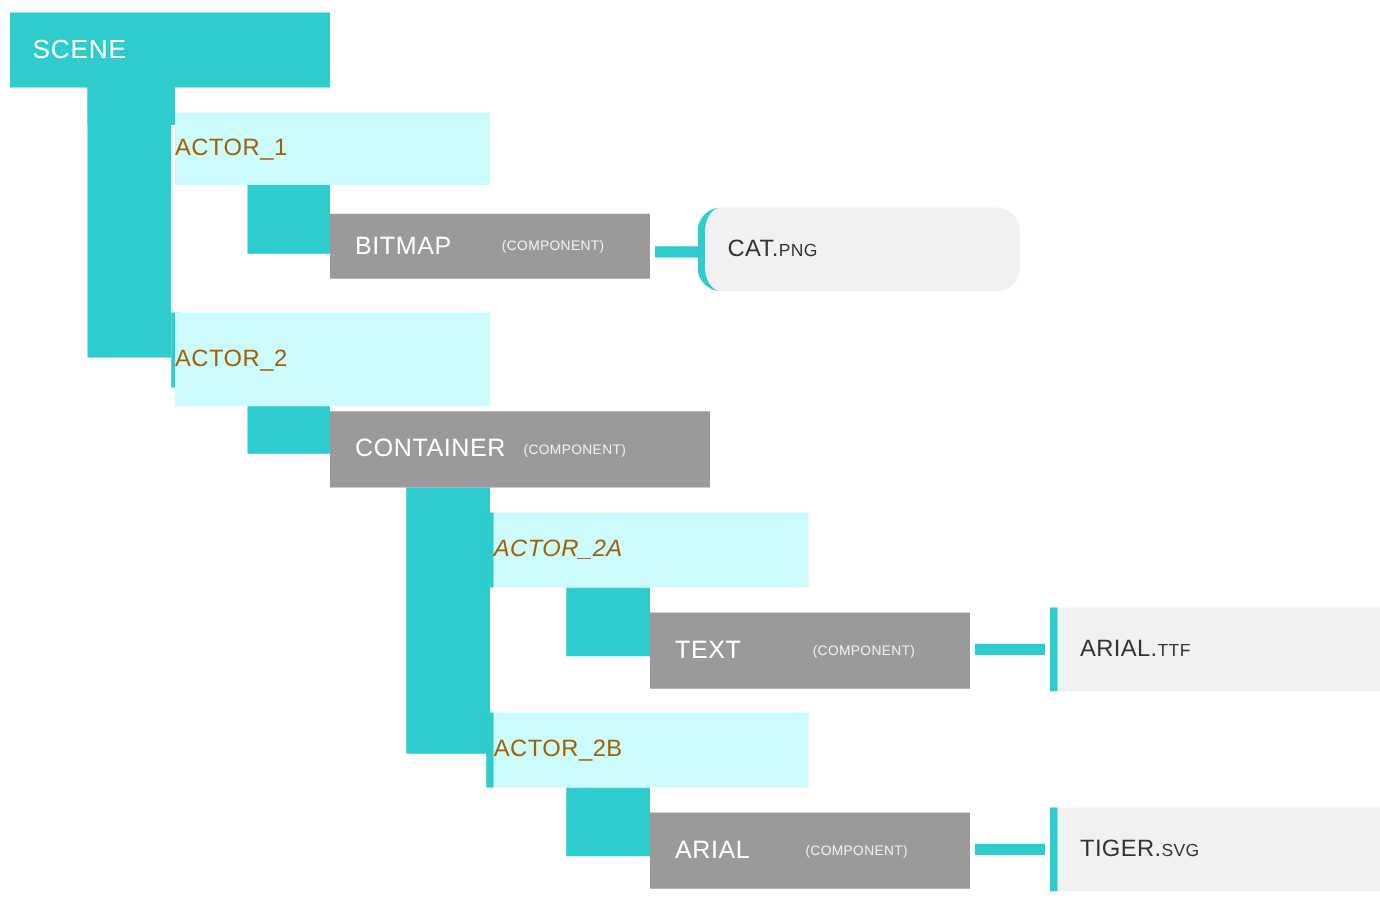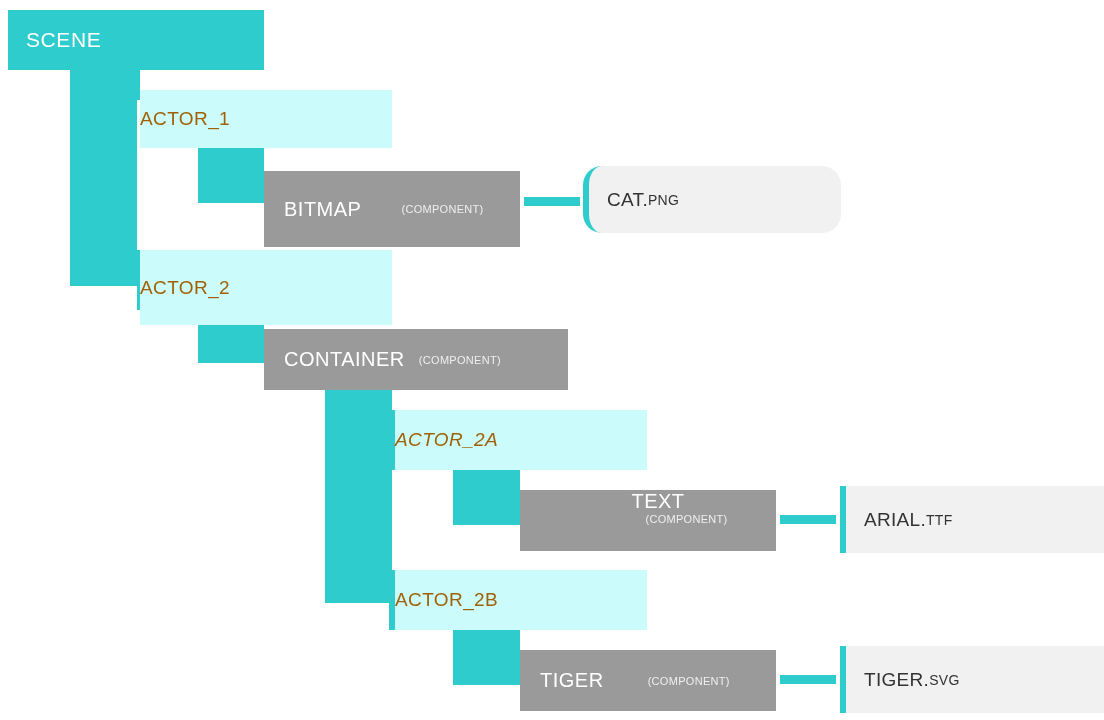--- a/index.html
+++ b/index.html
@@ -101,59 +101,59 @@
   <div class="conn" style="left:780px; top:675px; width:56px; height:9px;"></div>
 
   <div class="node node-scene" style="left:8px; top:10px; width:256px; height:60px;">
     <span>SCENE</span>
   </div>
 
   <div class="node node-actor" style="left:140px; top:90px; width:252px; height:58px;">
     <span>ACTOR_1</span>
   </div>
 
-  <div class="node node-component" style="left:264px; top:171px; width:256px; height:76px;">
+  <div class="node node-component" style="left:264px; top:171px; width:256px; height:52px;">
     <span>BITMAP</span>
     <span class="comp-tag" style="margin-left:40px;">(COMPONENT)</span>
   </div>
 
-  <div class="node node-file" style="left:583px; top:166px; width:258px; height:67px;border-radius:19px;">
+  <div class="node node-file" style="left:558px; top:166px; width:258px; height:67px;border-radius:19px;">
     <span>CAT.</span>
       <span class="ext">PNG</span>
   </div>
 
   <div class="node node-actor" style="left:140px; top:250px; width:252px; height:75px;">
     <span>ACTOR_2</span>
   </div>
 
   <div class="node node-component" style="left:264px; top:329px; width:304px; height:61px;">
     <span>CONTAINER</span>
     <span class="comp-tag" style="margin-left:14px;">(COMPONENT)</span>
   </div>
 
   <div class="node node-actor" style="left:395px; top:410px; width:252px; height:60px;font-style:italic;">
     <span>ACTOR_2A</span>
   </div>
 
-  <div class="node node-component" style="left:520px; top:490px; width:256px; height:61px;flex-direction:column;">
+  <div class="node node-component" style="left:520px; top:490px; width:256px; height:61px;">
     <span>TEXT</span>
     <span class="comp-tag" style="margin-left:57px;">(COMPONENT)</span>
   </div>
 
   <div class="node node-file" style="left:840px; top:486px; width:270px; height:67px;">
     <span>ARIAL.</span>
       <span class="ext">TTF</span>
   </div>
 
   <div class="node node-actor" style="left:395px; top:570px; width:252px; height:60px;">
     <span>ACTOR_2B</span>
   </div>
 
   <div class="node node-component" style="left:520px; top:650px; width:256px; height:61px;">
-    <span>TIGER</span>
+    <span>ARIAL</span>
     <span class="comp-tag" style="margin-left:44px;">(COMPONENT)</span>
   </div>
 
   <div class="node node-file" style="left:840px; top:646px; width:270px; height:67px;">
     <span>TIGER.</span>
       <span class="ext">SVG</span>
   </div>
 
 </div>
 

